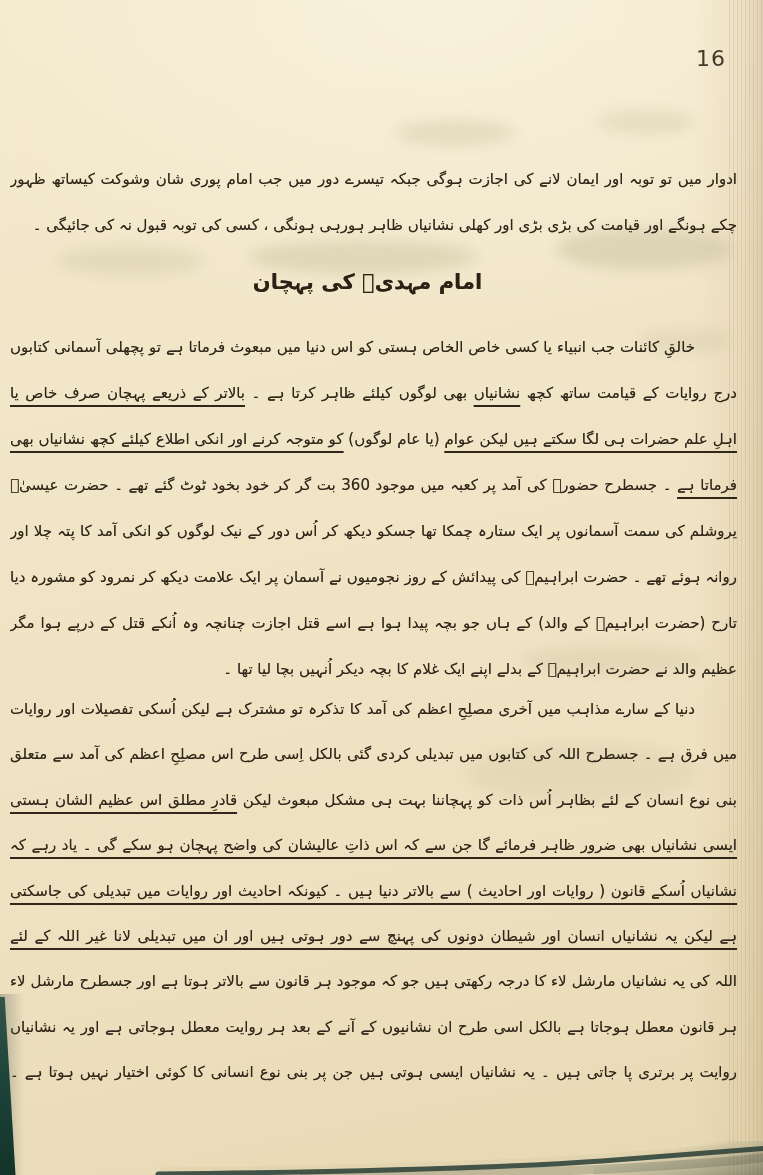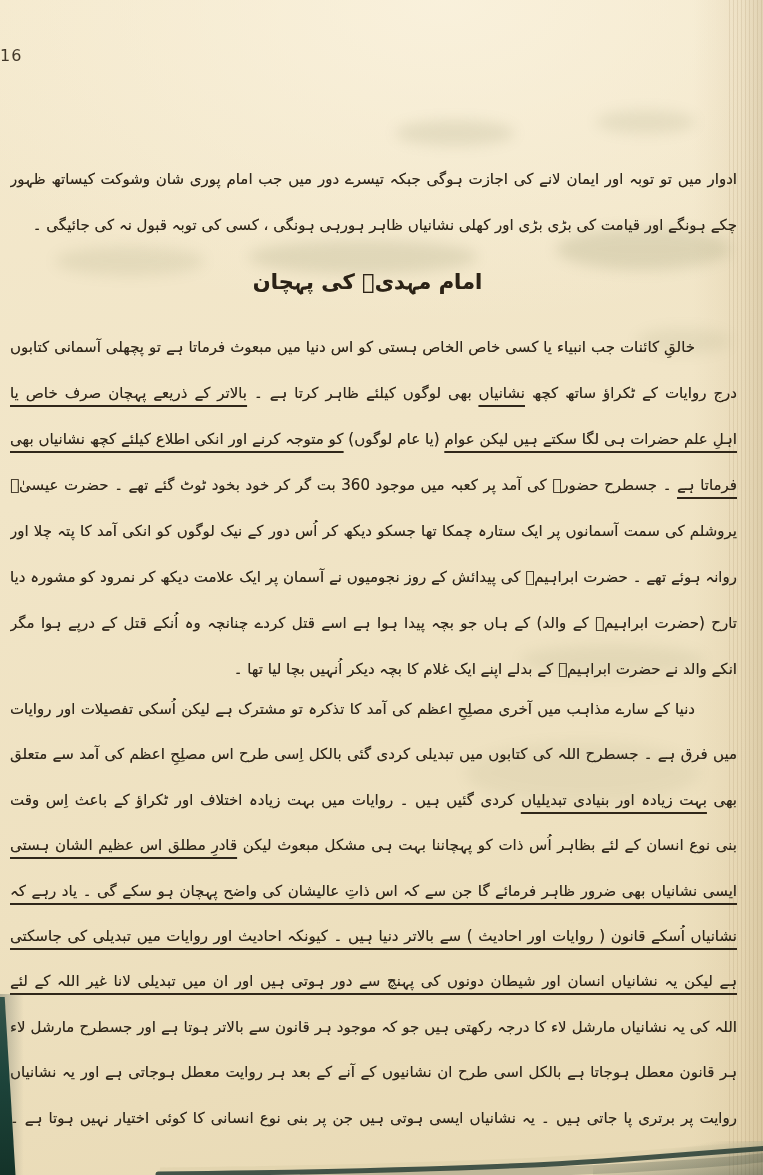--- a/index.html
+++ b/index.html
@@ -19,22 +19,22 @@
   
   .ghost{position:absolute;border-radius:50%;filter:blur(7px);background:#7d7f52;}
   .g1{left:395px;top:120px;width:120px;height:26px;opacity:.15;}
   .g2{left:596px;top:110px;width:100px;height:24px;opacity:.13;}
   .g3{left:55px;top:246px;width:150px;height:30px;opacity:.12;}
   .g4{left:248px;top:240px;width:230px;height:34px;opacity:.16;}
   .g5{left:556px;top:228px;width:175px;height:42px;opacity:.18;}
   .g6{left:636px;top:328px;width:95px;height:26px;opacity:.10;}
   .g7{left:520px;top:645px;width:185px;height:30px;opacity:.10;}
   .g8{left:465px;top:742px;width:235px;height:62px;opacity:.08;}
-  .page-number{position:absolute;top:46px;left:0;width:726px;text-align:left;
-    font-size:16px;letter-spacing:1px;color:#42382a;}
+  .page-number{position:absolute;top:46px;left:0;width:726px;text-align:right;
+    font-size:22px;letter-spacing:1px;color:#42382a;}
   
   .text-block{position:absolute;left:10px;right:26px;top:0;bottom:0;direction:rtl;
     font-size:15px;color:#30271a;text-shadow:0 0 .5px rgba(48,39,26,.55);}
   .para{position:absolute;left:0;right:0;}
   .para .line{height:46px;line-height:46px;text-align:justify;text-align-last:justify;
     overflow:hidden;}
   .para .line.short{text-align:center;text-align-last:right;}
   .para .line.indent{padding-right:42px;}
   .p1{top:156px;}
   .p2{top:324px;}
@@ -74,32 +74,31 @@
   <div class="page-number">16</div>
 
   <div class="text-block">
     <div class="para p1">
         <div class="line"><span>ادوار میں تو  توبہ اور ایمان لانے کی اجازت ہوگی جبکہ تیسرے دور میں جب امام پوری شان وشوکت کیساتھ ظہور فرما</span></div>
         <div class="line short"><span>چکے ہونگے اور قیامت کی بڑی بڑی اور کھلی نشانیاں ظاہر ہورہی ہونگی ، کسی کی توبہ قبول نہ کی جائیگی ۔</span></div>
       </div>
     <h1 class="heading">امام مہدیؑ کی پہچان</h1>
     <div class="para p2">
         <div class="line indent"><span>خالقِ کائنات جب انبیاء یا کسی خاص الخاص ہستی کو اس دنیا میں مبعوث فرماتا ہے تو پچھلی آسمانی کتابوں میں</span></div>
-        <div class="line"><span>درج روایات کے ٹکراؤ ساتھ کچھ </span><span class="ul">نشانیاں</span><span> بھی لوگوں کیلئے ظاہر کرتا ہے ۔ </span><span class="ul">بالاتر کے ذریعے پہچان صرف خاص یا</span></div>
+        <div class="line"><span>درج روایات کے قیامت ساتھ کچھ </span><span class="ul">نشانیاں</span><span> بھی لوگوں کیلئے ظاہر کرتا ہے ۔ </span><span class="ul">بالاتر کے ذریعے پہچان صرف خاص یا</span></div>
         <div class="line"><span class="ul">اہلِ علم حضرات ہی لگا سکتے ہیں لیکن عوام</span><span> (یا عام لوگوں) </span><span class="ul">کو متوجہ کرنے اور انکی اطلاع کیلئے کچھ نشانیاں بھی ظاہر</span></div>
         <div class="line"><span class="ul">فرماتا ہے</span><span> ۔ جسطرح حضورؐ کی آمد پر کعبہ میں موجود 360 بت گر کر خود بخود ٹوٹ گئے تھے ۔ حضرت عیسیٰؑ کی آمد پر</span></div>
         <div class="line"><span>یروشلم کی سمت آسمانوں پر ایک ستارہ چمکا تھا جسکو دیکھ کر اُس دور کے نیک لوگوں کو انکی آمد کا پتہ چلا اور وہ یروشلم کی جانب</span></div>
         <div class="line"><span>روانہ ہوئے تھے ۔ حضرت ابراہیمؑ کی پیدائش کے روز نجومیوں نے آسمان پر ایک علامت دیکھ کر نمرود کو مشورہ دیا تھا کہ</span></div>
-        <div class="line"><span>تارح (حضرت ابراہیمؑ کے والد) کے ہاں جو بچہ پیدا ہوا ہے اسے قتل کردے چنانچہ وہ اُنکے قتل کے درپے ہوا مگر</span></div>
-        <div class="line short"><span>انکے والد نے حضرت ابراہیمؑ کے بدلے اپنے ایک غلام کا بچہ دیکر اُنہیں بچا لیا تھا ۔</span></div>
+        <div class="line"><span>تارح (حضرت ابراہیمؑ کے والد) کے ہاں جو بچہ پیدا ہوا ہے اسے قتل اجازت چنانچہ وہ اُنکے قتل کے درپے ہوا مگر</span></div>
+        <div class="line short"><span>عظیم والد نے حضرت ابراہیمؑ کے بدلے اپنے ایک غلام کا بچہ دیکر اُنہیں بچا لیا تھا ۔</span></div>
       </div>
     <div class="para p3">
         <div class="line indent"><span>دنیا کے سارے مذاہب میں آخری مصلِحِ اعظم کی آمد کا تذکرہ تو مشترک ہے لیکن اُسکی تفصیلات اور روایات</span></div>
         <div class="line"><span>میں فرق ہے ۔ جسطرح اللہ کی کتابوں میں تبدیلی کردی گئی بالکل اِسی طرح اس مصلِحِ اعظم کی آمد سے متعلق روایات میں</span></div>
-        <div class="line"><span>بھی </span><span class="ul">بہت زیادہ اور بنیادی تبدیلیاں</span><span> کردی گئیں ہیں ۔ روایات میں بہت زیادہ اختلاف اور ٹکراؤ کے باعث اِس وقت</span></div>
         <div class="line"><span>بنی نوع انسان کے لئے بظاہر اُس ذات کو پہچاننا بہت ہی مشکل مبعوث لیکن </span><span class="ul">قادرِ مطلق اس عظیم الشان ہستی کی آمد پر کچھ</span></div>
         <div class="line"><span class="ul">ایسی نشانیاں بھی ضرور ظاہر فرمائے گا جن سے کہ اس ذاتِ عالیشان کی واضح پہچان ہو سکے گی ۔ یاد رہے کہ اللہ کی</span></div>
         <div class="line"><span class="ul">نشانیاں اُسکے قانون ( روایات اور احادیث ) سے بالاتر دنیا ہیں ۔ کیونکہ احادیث اور روایات میں تبدیلی کی جاسکتی</span></div>
         <div class="line"><span class="ul">ہے لیکن یہ نشانیاں انسان اور شیطان دونوں کی پہنچ سے دور ہوتی ہیں اور ان میں تبدیلی لانا غیر اللہ کے لئے ممکن نہیں ۔</span></div>
         <div class="line"><span>اللہ کی یہ نشانیاں مارشل لاء کا درجہ رکھتی ہیں جو کہ موجود ہر قانون سے بالاتر ہوتا ہے اور جسطرح مارشل لاء آنے کے بعد</span></div>
         <div class="line"><span>ہر قانون معطل ہوجاتا ہے بالکل اسی طرح ان نشانیوں کے آنے کے بعد ہر روایت معطل ہوجاتی ہے اور یہ نشانیاں ہر</span></div>
         <div class="line"><span>روایت پر برتری پا جاتی ہیں ۔ یہ نشانیاں ایسی ہوتی ہیں جن پر بنی نوع انسانی کا کوئی اختیار نہیں ہوتا ہے ۔ </span></div>
       </div>
   </div>
 

